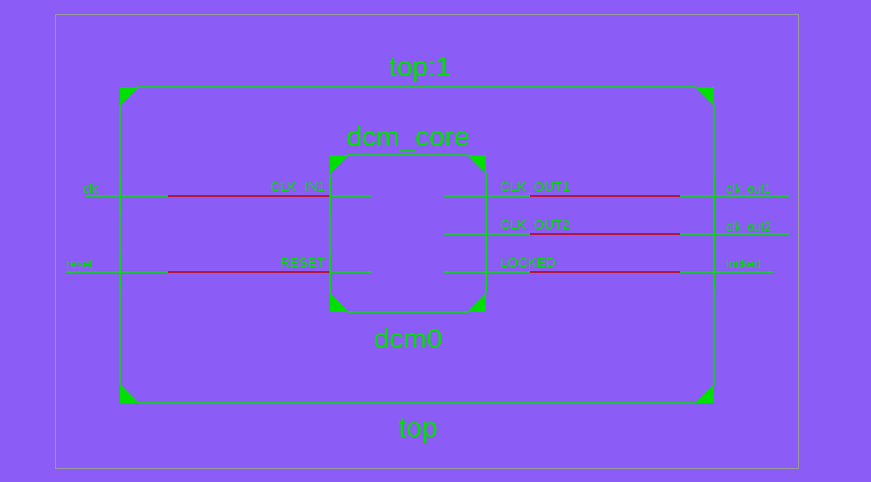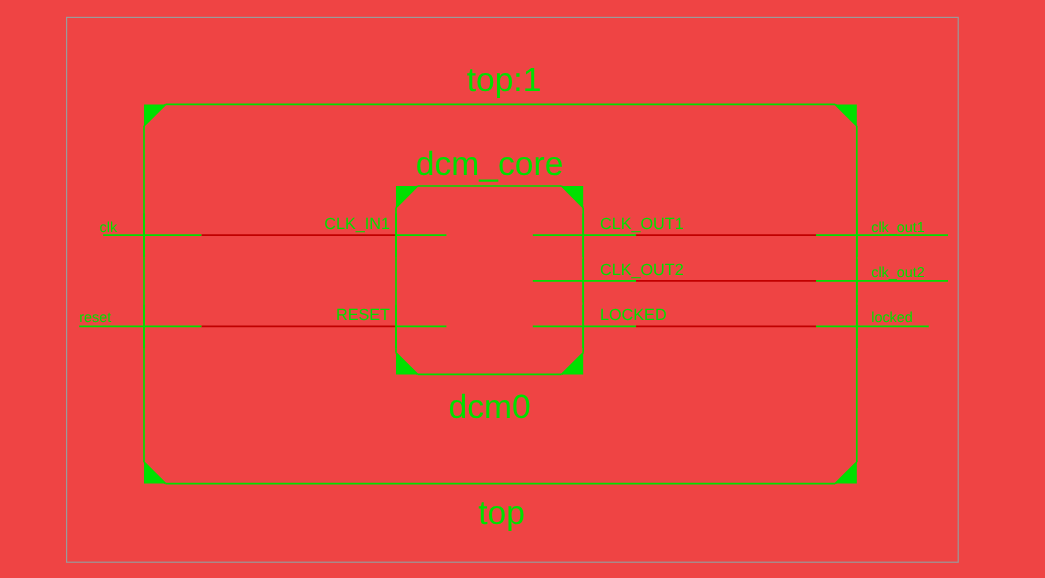--- a/index.html
+++ b/index.html
@@ -10,21 +10,21 @@
   body {
     width: 871px;
     height: 482px;
     overflow: hidden;
     font-family: "Liberation Sans", sans-serif;
   }
   #canvas {
     position: relative;
     width: 871px;
     height: 482px;
-    background: #ef4444;
+    background: #8b5cf6;
   }
   
   #viewport-frame {
     position: absolute;
     left: 55px;
     top: 14px;
     width: 744px;
     height: 455px;
     border: 1px solid #9a9a9a;
     box-sizing: border-box;

